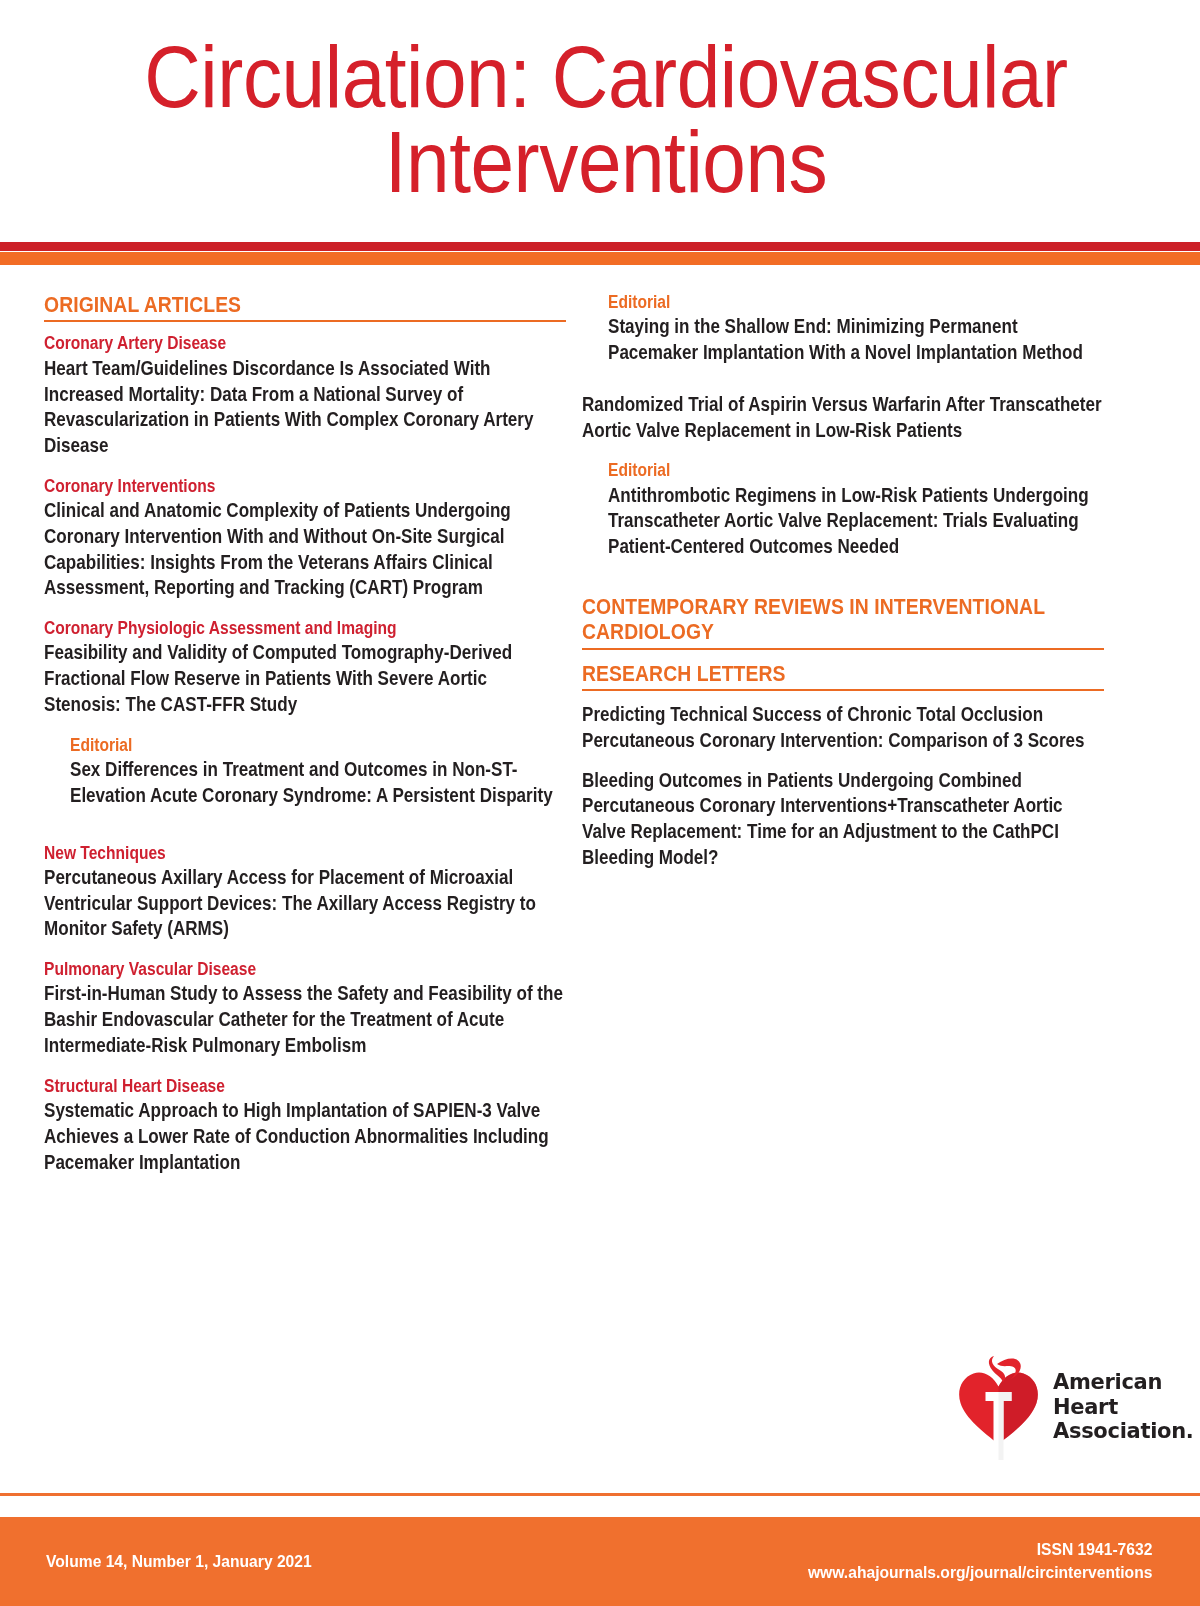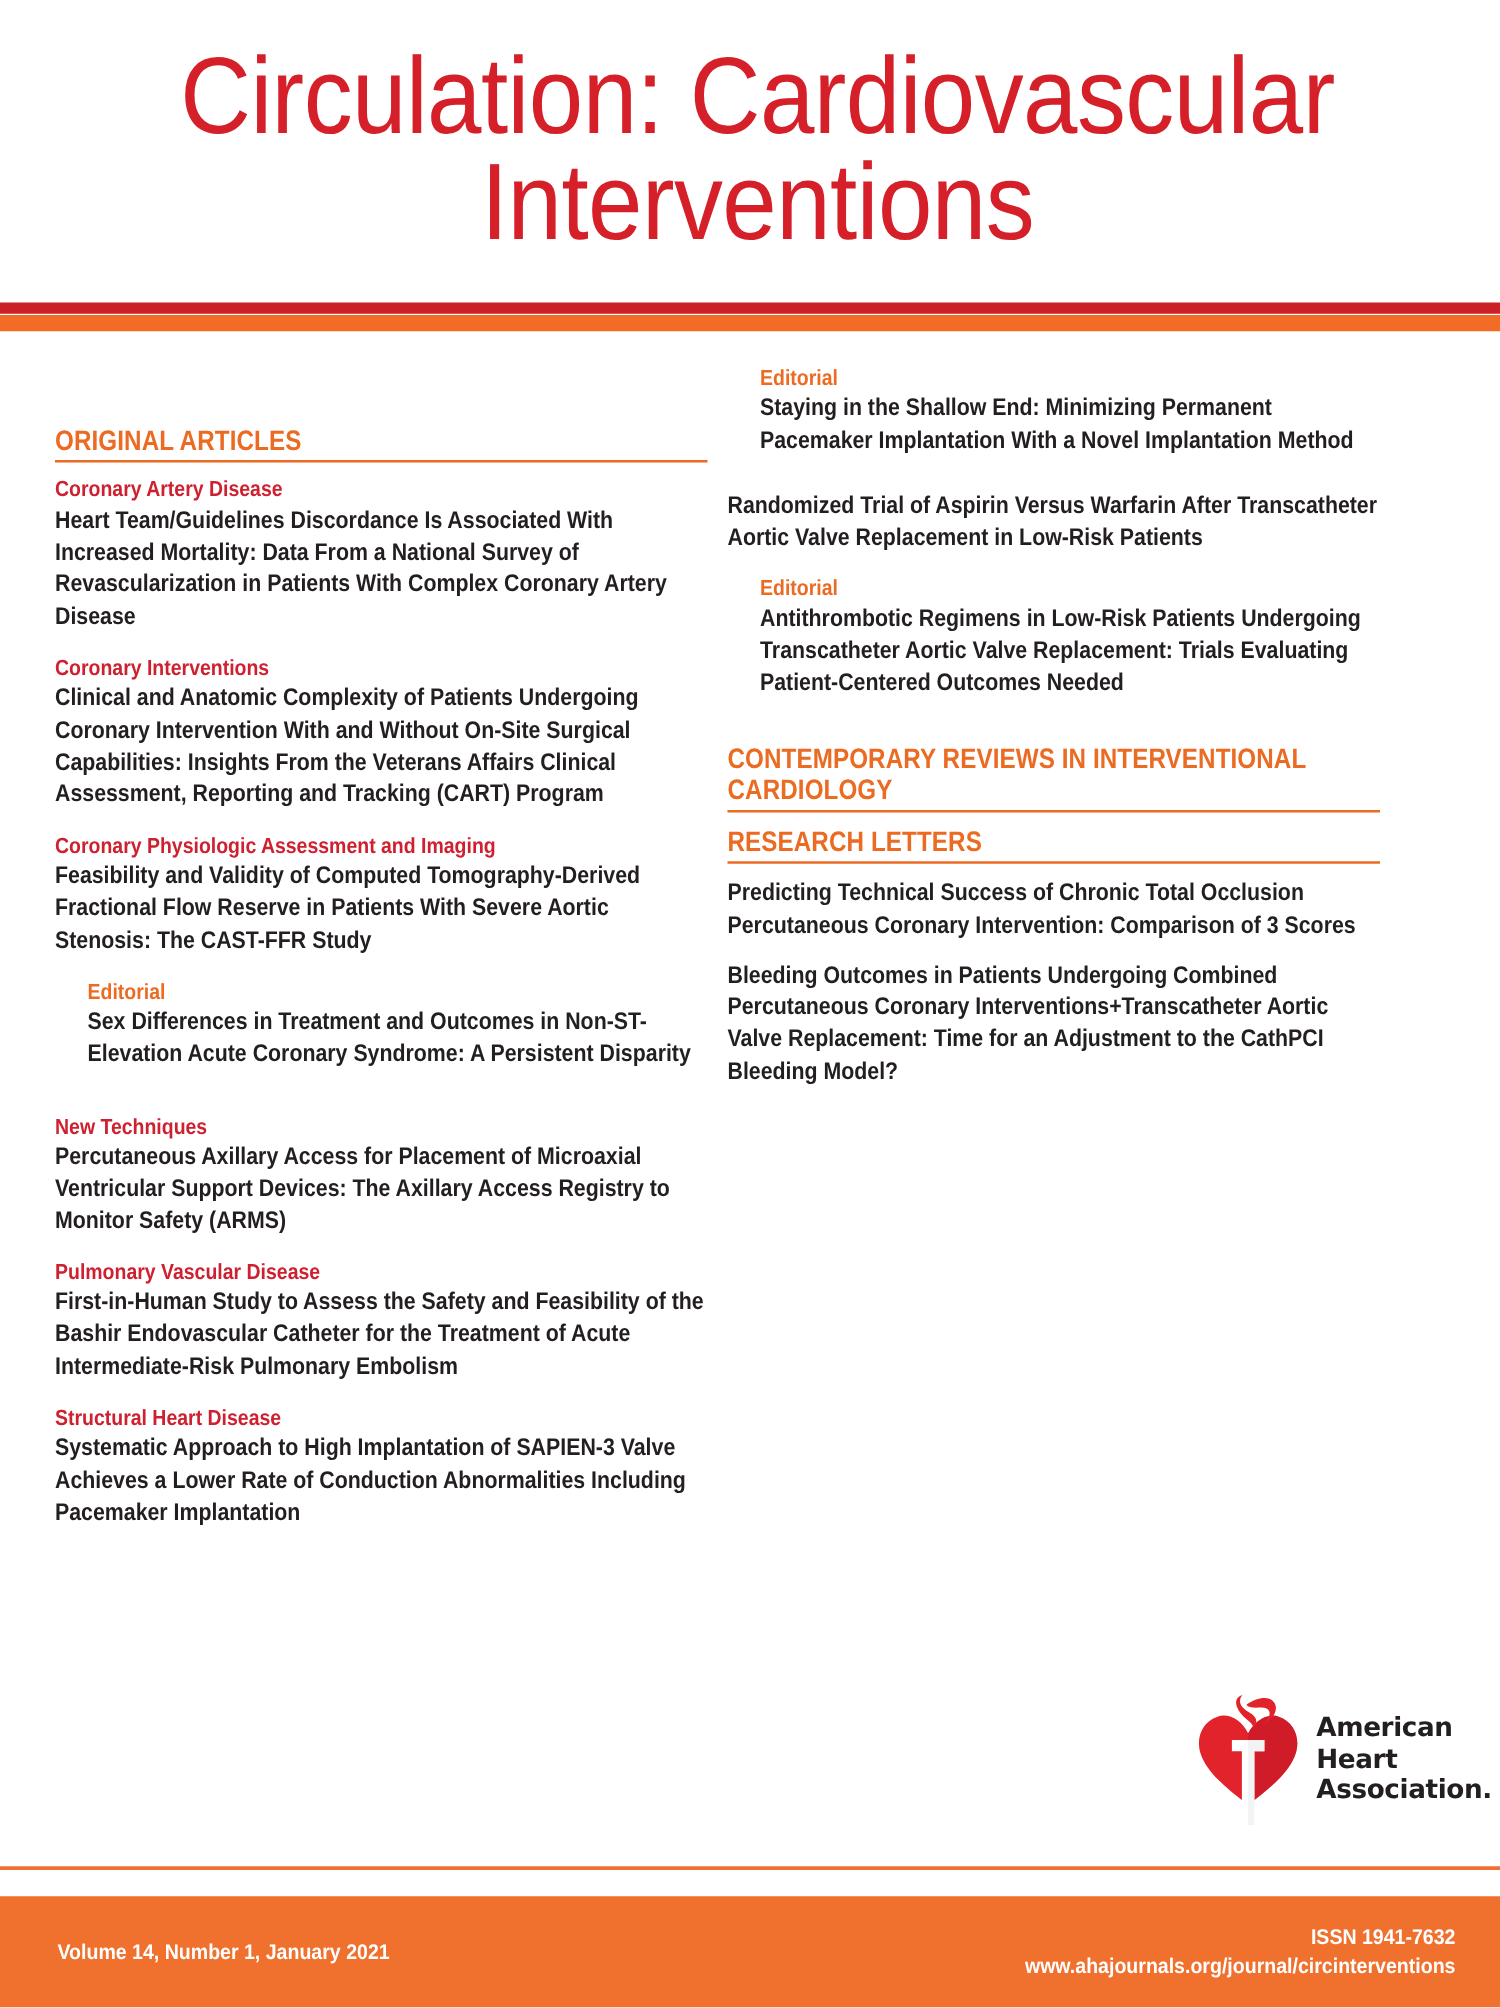--- a/index.html
+++ b/index.html
@@ -37,21 +37,21 @@
     height:13px; background:#f26c25;
   }
 
   
   .content {
     position:absolute; top:292px; left:0; right:0;
     display:flex;
     padding:0 40px 0 44px;
     gap:16px;
   }
-  .col { width:522px;margin-top:48px; }
+  .col { width:522px; }
   .col-right { width:522px; }
 
   
   .section-head {
     color:#ec6b23;
     font-size:22.5px;
     font-weight:bold;
     letter-spacing:0.1px;
     line-height:1.13;
     text-transform:uppercase;
@@ -130,21 +130,21 @@
   .footer-hairline {
     position:absolute; left:0; right:0; top:1493px;
     height:3px; background:#ef7030;
   }
   .footer-bar {
     position:absolute; left:0; right:0; top:1517px; bottom:0;
     background:#f0702e;
   }
   .footer-inner {
     position:absolute; left:0; right:0; top:1517px; bottom:0;
-    padding:0 36px 0 46px;
+    padding:0 48px 0 46px;
     display:flex; align-items:center; justify-content:space-between;border-radius:13px;
   }
   .footer-left {
     color:#ffffff;
     font-size:17px;
     font-weight:bold;
     transform:scaleX(0.92);
     transform-origin:left center;
   }
   .footer-right {

